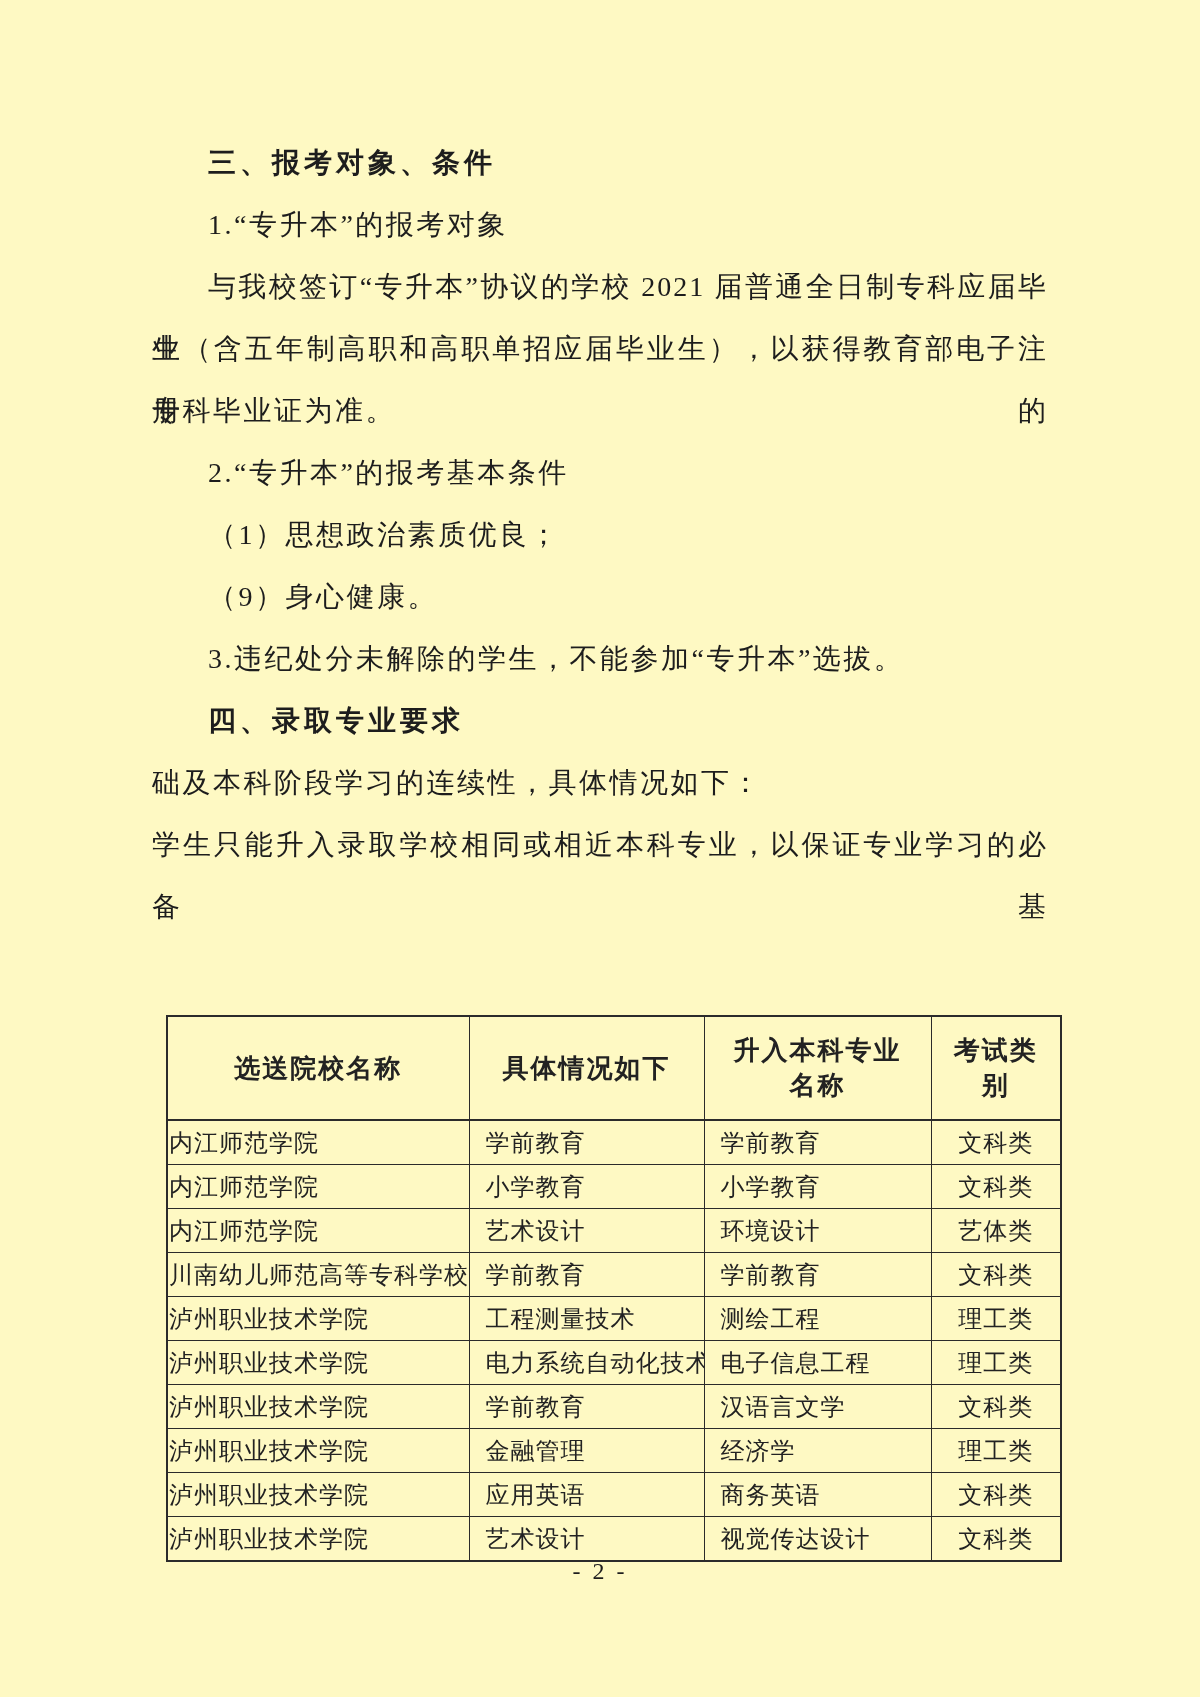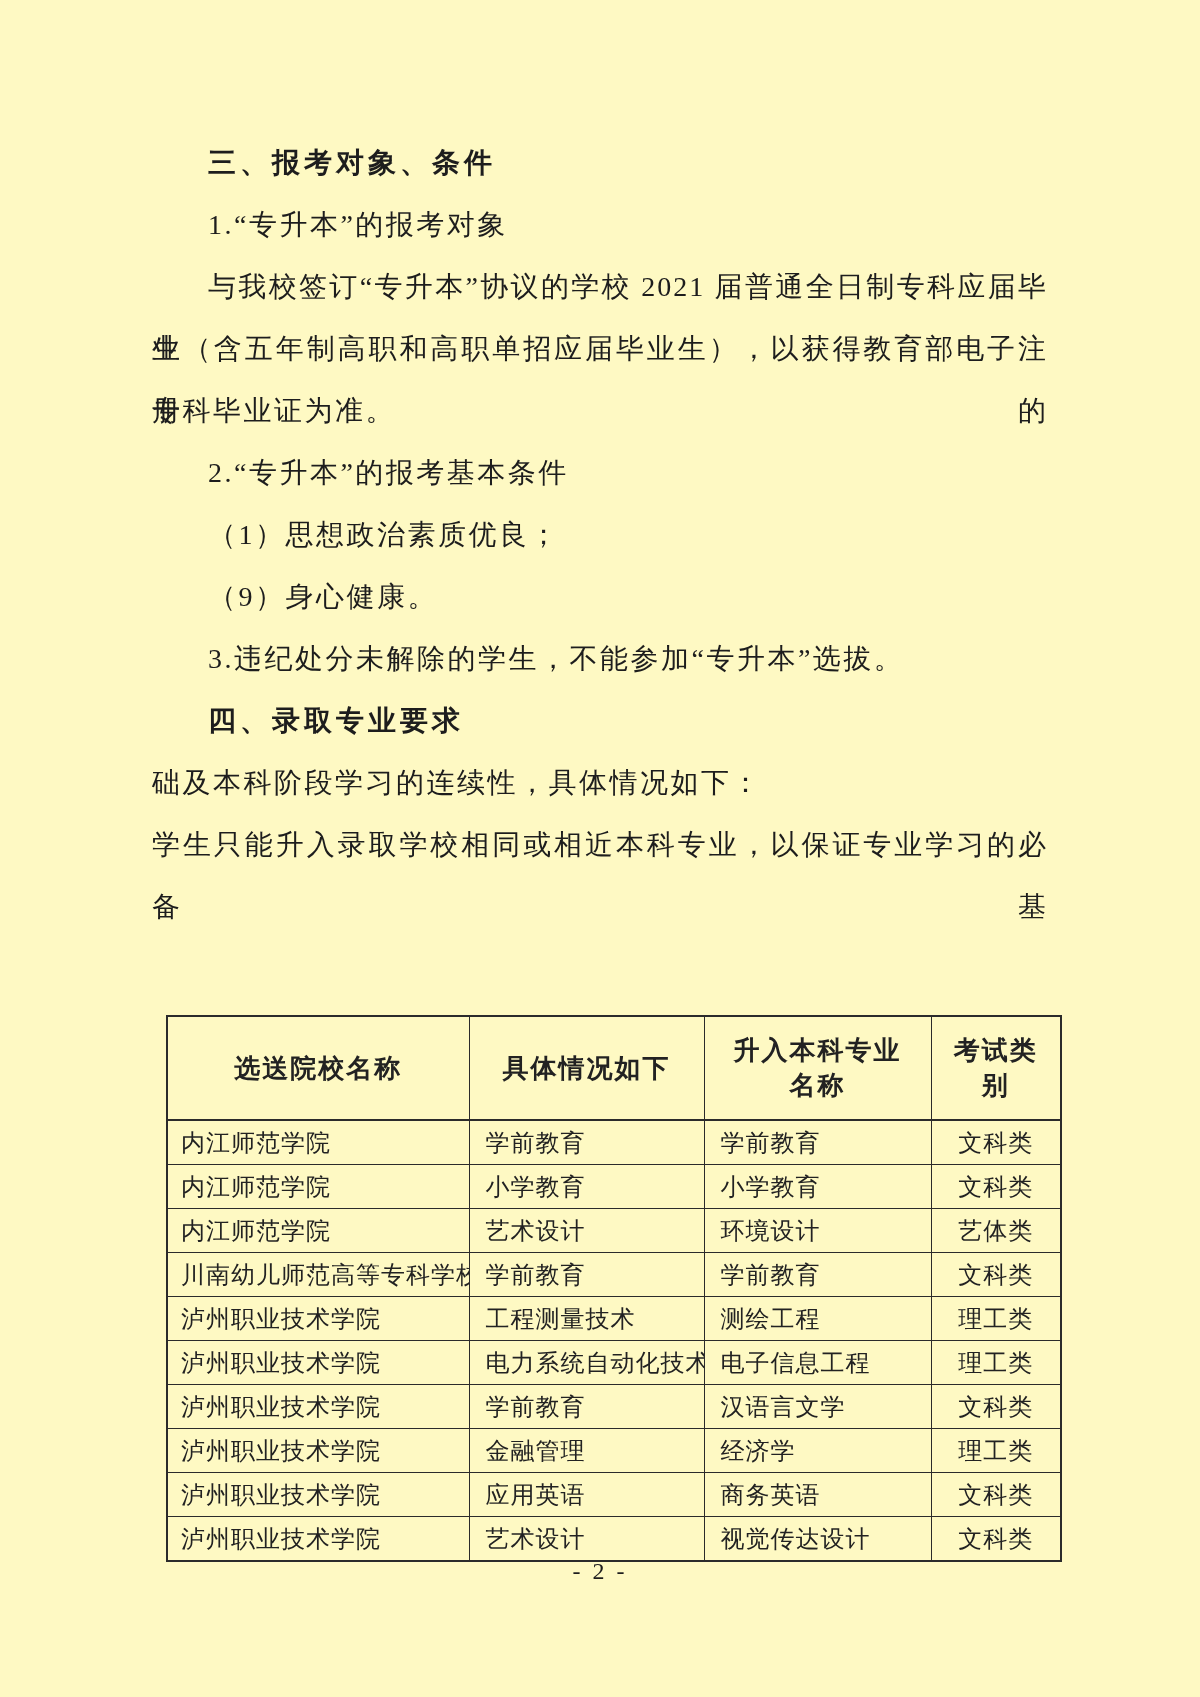--- a/index.html
+++ b/index.html
@@ -52,21 +52,21 @@
     padding:16px;
   }
   .doc-table td{
     height:43px;
     border:1px solid #2b2b2b;
     letter-spacing:1px;
     padding:0 0 0 16px;
     overflow:hidden;
     white-space:nowrap;
   }
-  .doc-table td.c1{padding-left:13px;}
+  .doc-table td.c1{padding-left:1px;}
   .doc-table td.c4{text-align:center;padding:0;}
   .footer{
     position:absolute;left:0;top:1558px;width:1200px;
     text-align:center;
     font-size:24px;letter-spacing:3px;
     color:#1d1d1d;
   }
 </style>
 </head>
 <body>

